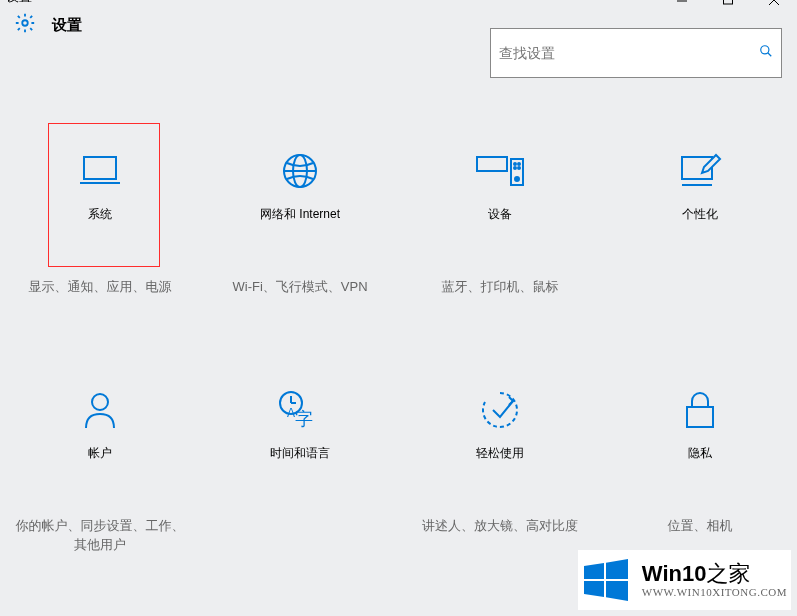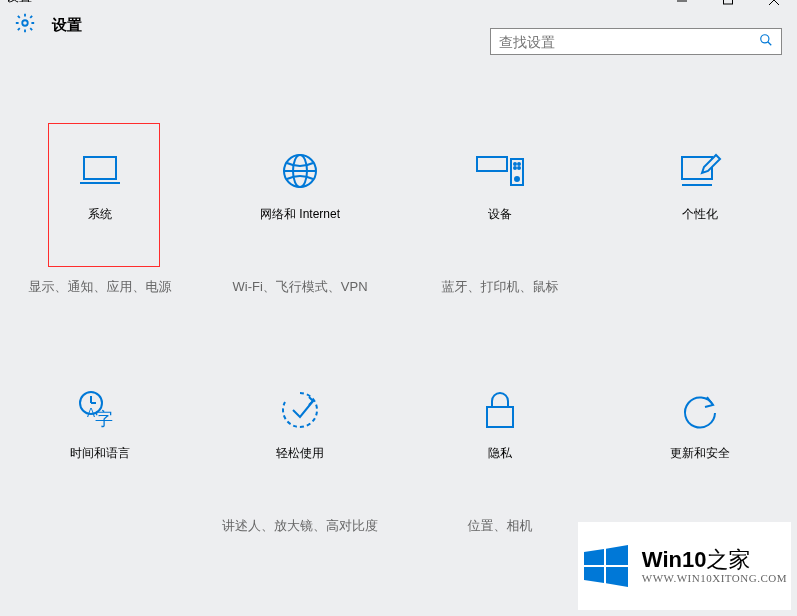--- a/index.html
+++ b/index.html
@@ -40,21 +40,21 @@
   .gear-icon { color: #0078d7; }
   .app-title {
     font-size: 15px;
     font-weight: 600;
   }
   .searchbox {
     position: absolute;
     left: 490px;
     top: 28px;
     width: 292px;
-    height: 27px;
+    height: 50px;
     border: 1px solid #888;
     background: #fff;
     display: flex;
     align-items: center;
     padding: 0 8px;
   }
   .searchbox input {
     border: none;
     outline: none;
     flex: 1;
@@ -111,21 +111,21 @@
     pointer-events: none;
   }
   .watermark {
     position: absolute;
     right: 6px;
     bottom: 6px;
     display: flex;
     align-items: center;
     gap: 12px;
     background: #fff;
-    padding: 20px 4px;
+    padding: 6px 4px;
   }
   .winlogo {
     width: 48px;
     height: 48px;
     position: relative;
   }
   .wm-text {
     display: flex;
     flex-direction: column;
     line-height: 1.1;
@@ -227,20 +227,30 @@
     <div class="tile-icon">
       <svg width="44" height="40" viewBox="0 0 44 40" fill="none" stroke="#0078d7" stroke-width="2">
         <rect x="4" y="6" width="30" height="22"></rect>
         <path d="M38 4 L26 16 L24 22 L30 20 L42 8 Z" fill="#edeef0"></path>
         <line x1="4" y1="34" x2="34" y2="34"></line>
       </svg>
     </div>
     <div class="tile-title">个性化</div>
   </div>
 
+  <div class="tile">
+    <div class="tile-icon">
+      <svg width="36" height="40" viewBox="0 0 36 40" fill="none" stroke="#0078d7" stroke-width="2">
+        <circle cx="18" cy="12" r="8"></circle>
+        <path d="M4 38 Q4 24 18 24 Q32 24 32 38"></path>
+      </svg>
+    </div>
+    <div class="tile-title">帐户</div>
+    <div class="tile-desc">你的帐户、同步设置、工作、其他用户</div>
+  </div>
 
   <div class="tile">
     <div class="tile-icon">
       <svg width="46" height="42" viewBox="0 0 46 42" fill="none" stroke="#0078d7" stroke-width="2">
         <circle cx="14" cy="14" r="11"></circle>
         <line x1="14" y1="14" x2="14" y2="7"></line>
           <line x1="14" y1="14" x2="19" y2="14"></line>
         <text x="18" y="36" font-size="18" fill="#0078d7" stroke="none" font-family="Microsoft YaHei">字</text>
         <text x="10" y="28" font-size="12" fill="#0078d7" stroke="none">A</text>
       </svg>

